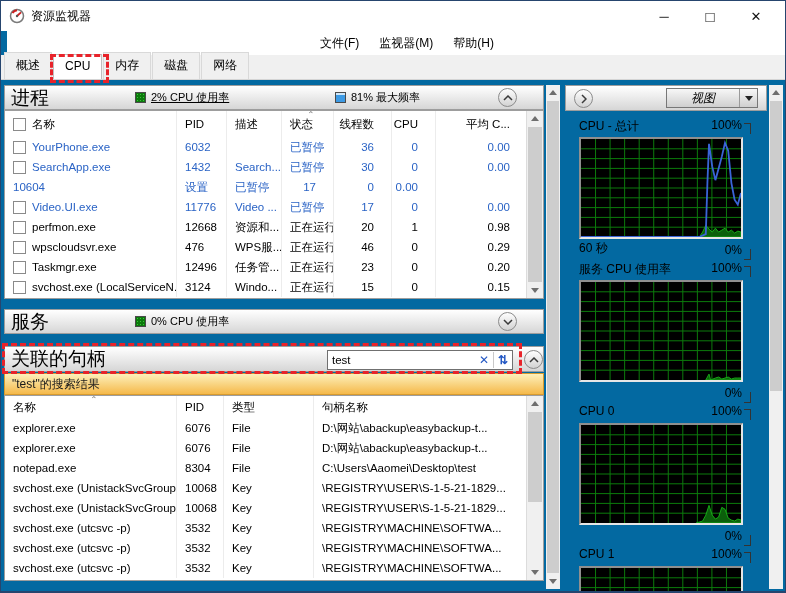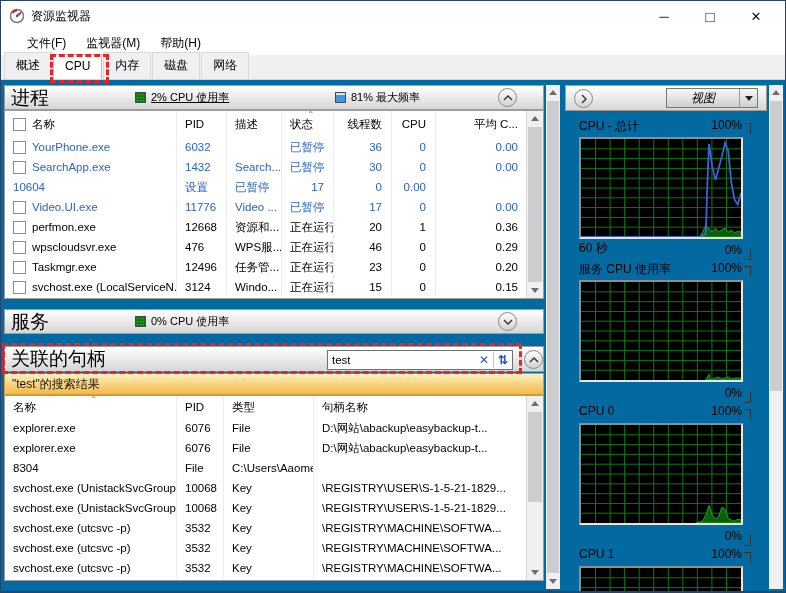--- a/index.html
+++ b/index.html
@@ -9,22 +9,22 @@
 
   
   .titlebar { position:absolute; top:0; left:0; right:0; height:30px; background:#fff;
               display:flex; align-items:center; padding-left:8px; }
   .title-text { font-size:12px; color:#000; margin-left:6px; }
   .win-controls { position:absolute; right:6px; top:0; height:30px; display:flex; }
   .win-btn { width:46px; height:30px; display:flex; align-items:center; justify-content:center;
              font-size:13px; color:#111; }
 
   
-  .menubar { position:absolute; top:30px; left:0; right:0; height:24px; background:#fff;
-             display:flex; align-items:center; padding-left:16px; }
+  .menubar { position:absolute; top:30px; left:6px; right:0; height:24px; background:#fff;
+             display:flex; align-items:center; padding-left:22px;justify-content:center; }
   .menu-item { font-size:12px; padding:3px 10px; color:#000; }
 
   
   .tabbar { position:absolute; top:54px; left:0; right:0; height:25px; background:#f0f0f0;
             border-bottom:1px solid #d4d4d4; display:flex; align-items:flex-end; padding-left:3px; }
   .tab { font-size:12px; padding:4px 11px 5px 11px; border:1px solid #d9d9d9; border-bottom:none;
          background:#f0f0f0; margin-right:1px; position:relative; }
   .tab.active { background:#fff; border-color:#bfbfbf; padding-bottom:6px; }
 
   
@@ -47,21 +47,21 @@
 
   
   .tbl { position:absolute; left:3px; width:540px; background:#fff; border:1px solid #9d9d9d; overflow:hidden; }
   .tr { display:grid; height:20px; align-items:center; font-size:11.5px; color:#000; }
   .proc-grid { grid-template-columns:172px 50px 55px 52px 58px 44px 92px; }
   .hnd-grid  { grid-template-columns:172px 47px 90px 214px; }
   .th { height:26px; font-size:11.5px; }
   .hnd-th { height:22px; }
   .td { padding-left:8px; overflow:hidden; white-space:nowrap; border-right:1px solid #ececec;
         height:100%; display:flex; align-items:center; position:relative; }
-  .td.num { justify-content:flex-end; padding-right:9px; padding-left:2px; }
+  .td.num { justify-content:flex-end; padding-right:17px; padding-left:2px; }
   .tr.susp .td { color:#2a63c5; }
   .checkbox { width:13px; height:13px; border:1px solid #8a8a8a; background:#fff;
               display:inline-block; margin-right:6px; flex:none; }
   .sort-mark { position:absolute; top:0px; left:50%; font-size:8px; color:#666; line-height:7px; }
 
   
   .sb { position:absolute; background:#f0f0f0; }
   .sb-thumb { position:absolute; left:1px; right:1px; background:#cdcdcd; }
   .sb-arrow { position:absolute; left:0; right:0; height:15px; display:flex; align-items:center; justify-content:center; }
   .tri-up    { width:0; height:0; border-left:4px solid transparent; border-right:4px solid transparent; border-bottom:5px solid #6e6e6e; }
@@ -222,21 +222,21 @@
         <div class="tr proc-grid">
           <div class="td">
             <span class="checkbox"></span>
             <span>perfmon.exe</span>
           </div>
           <div class="td">12668</div>
           <div class="td">资源和...</div>
           <div class="td">正在运行</div>
           <div class="td num">20</div>
           <div class="td num">1</div>
-          <div class="td num">0.36</div>
+          <div class="td num">0.98</div>
         </div>
         <div class="tr proc-grid">
           <div class="td">
             <span class="checkbox"></span>
             <span>wpscloudsvr.exe</span>
           </div>
           <div class="td">476</div>
           <div class="td">WPS服...</div>
           <div class="td">正在运行</div>
           <div class="td num">46</div>
@@ -335,20 +335,21 @@
           <div class="td">File</div>
           <div class="td">D:\网站\abackup\easybackup-t...</div>
         </div>
         <div class="tr hnd-grid">
           <div class="td">explorer.exe</div>
           <div class="td">6076</div>
           <div class="td">File</div>
           <div class="td">D:\网站\abackup\easybackup-t...</div>
         </div>
         <div class="tr hnd-grid">
+          <div class="td">notepad.exe</div>
           <div class="td">8304</div>
           <div class="td">File</div>
           <div class="td">C:\Users\Aaomei\Desktop\test</div>
         </div>
         <div class="tr hnd-grid">
           <div class="td">svchost.exe (UnistackSvcGroup)</div>
           <div class="td">10068</div>
           <div class="td">Key</div>
           <div class="td">\REGISTRY\USER\S-1-5-21-1829...</div>
         </div>

